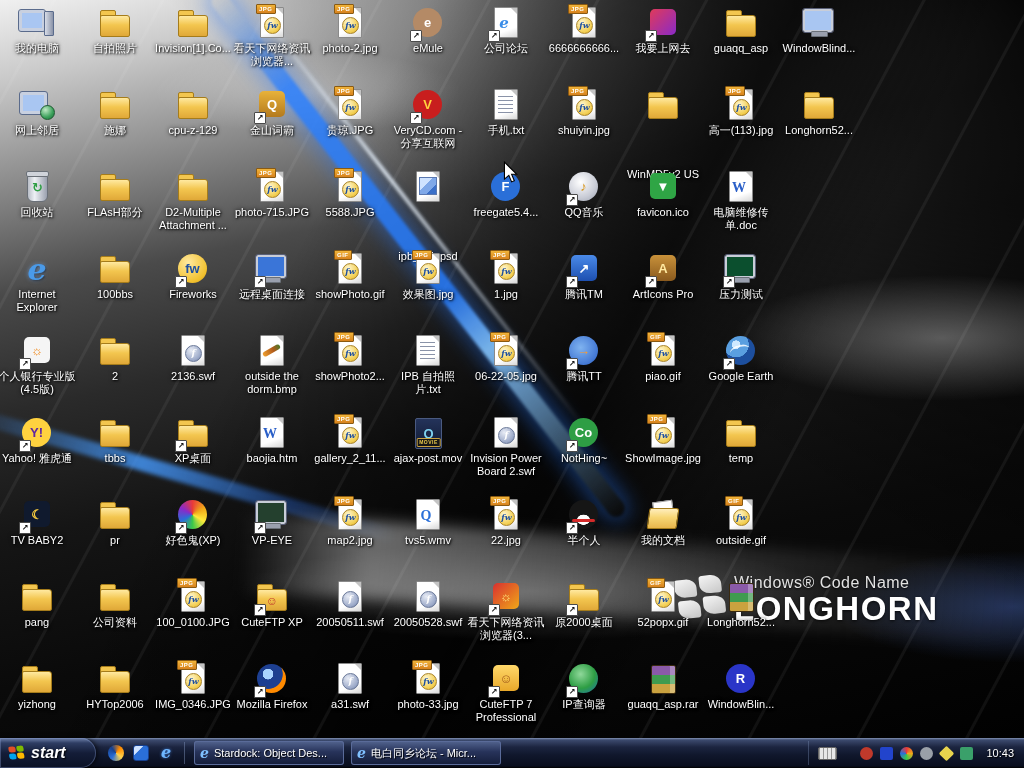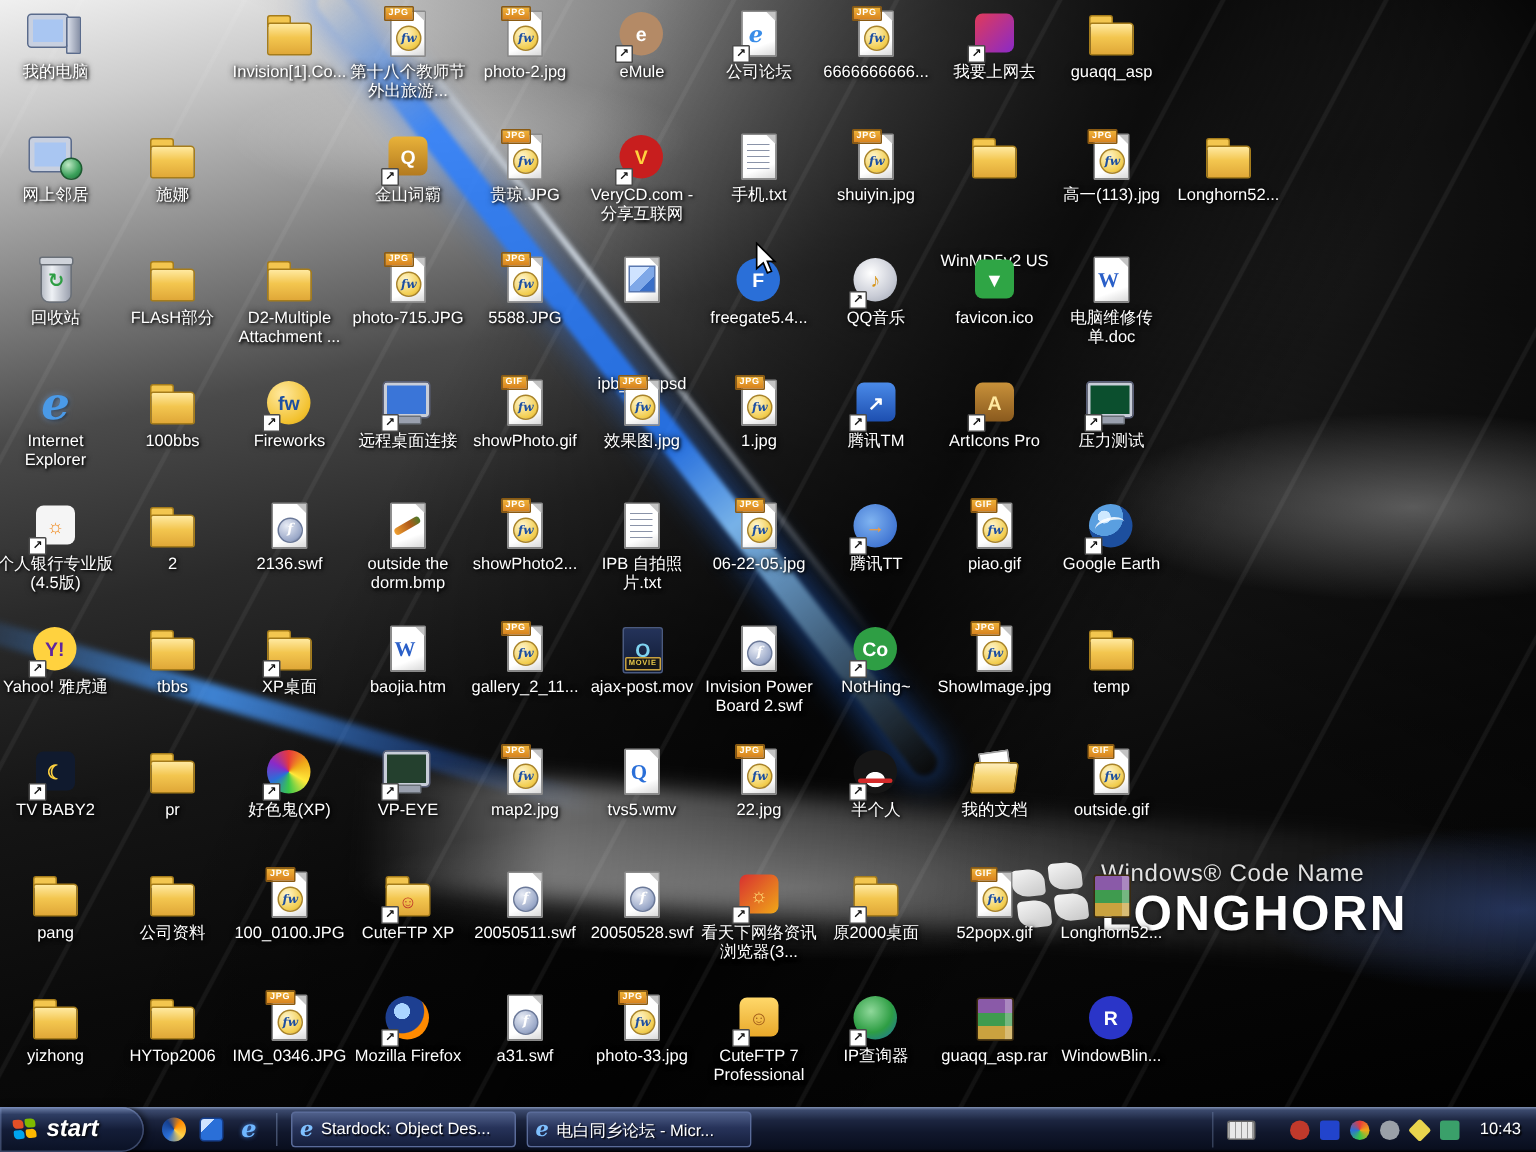--- a/index.html
+++ b/index.html
@@ -210,34 +210,40 @@
     </div>
   </div>
 
   <div id="icons">
       <div class="cell" style="left: -2px; top: 6px;">
         <div class="ic">
           <div class="shape k-computer"></div>
         </div>
         <div class="lbl">我的电脑</div>
       </div>
+      <div class="cell" style="left: 76px; top: 6px;">
+        <div class="ic">
+          <div class="shape k-folder"></div>
+        </div>
+        <div class="lbl">自拍照片</div>
+      </div>
       <div class="cell" style="left: 154px; top: 6px;">
         <div class="ic">
           <div class="shape k-folder"></div>
         </div>
         <div class="lbl">Invision[1].Co...</div>
       </div>
       <div class="cell" style="left: 233px; top: 6px;">
         <div class="ic">
           <div class="shape k-page">
             <span class="inner inner-fw">fw</span>
             <span class="badge">JPG</span>
           </div>
         </div>
-        <div class="lbl">第十八个教师节外出旅游...</div>
+        <div class="lbl">看天下网络资讯浏览器...</div>
       </div>
       <div class="cell" style="left: 311px; top: 6px;">
         <div class="ic">
           <div class="shape k-page">
             <span class="inner inner-fw">fw</span>
             <span class="badge">JPG</span>
           </div>
         </div>
         <div class="lbl">photo-2.jpg</div>
       </div>
@@ -274,31 +280,43 @@
           <span class="sc">↗</span>
         </div>
         <div class="lbl">我要上网去</div>
       </div>
       <div class="cell" style="left: 702px; top: 6px;">
         <div class="ic">
           <div class="shape k-folder"></div>
         </div>
         <div class="lbl">guaqq_asp</div>
       </div>
+      <div class="cell" style="left: 780px; top: 6px;">
+        <div class="ic">
+          <div class="shape k-monitor" style="--scr: #a9c6f2;"></div>
+        </div>
+        <div class="lbl">WindowBlind...</div>
+      </div>
       <div class="cell" style="left: -2px; top: 88px;">
         <div class="ic">
           <div class="shape k-network"></div>
         </div>
         <div class="lbl">网上邻居</div>
       </div>
       <div class="cell" style="left: 76px; top: 88px;">
         <div class="ic">
           <div class="shape k-folder"></div>
         </div>
         <div class="lbl">施娜</div>
+      </div>
+      <div class="cell" style="left: 154px; top: 88px;">
+        <div class="ic">
+          <div class="shape k-folder"></div>
+        </div>
+        <div class="lbl">cpu-z-129</div>
       </div>
       <div class="cell" style="left: 233px; top: 88px;">
         <div class="ic">
           <div class="shape k-square" style="background: linear-gradient(rgb(232, 178, 58), rgb(180, 122, 30));">
             <span class="glyph" style="color: rgb(255, 255, 255);">Q</span>
           </div>
           <span class="sc">↗</span>
         </div>
         <div class="lbl">金山词霸</div>
       </div>

